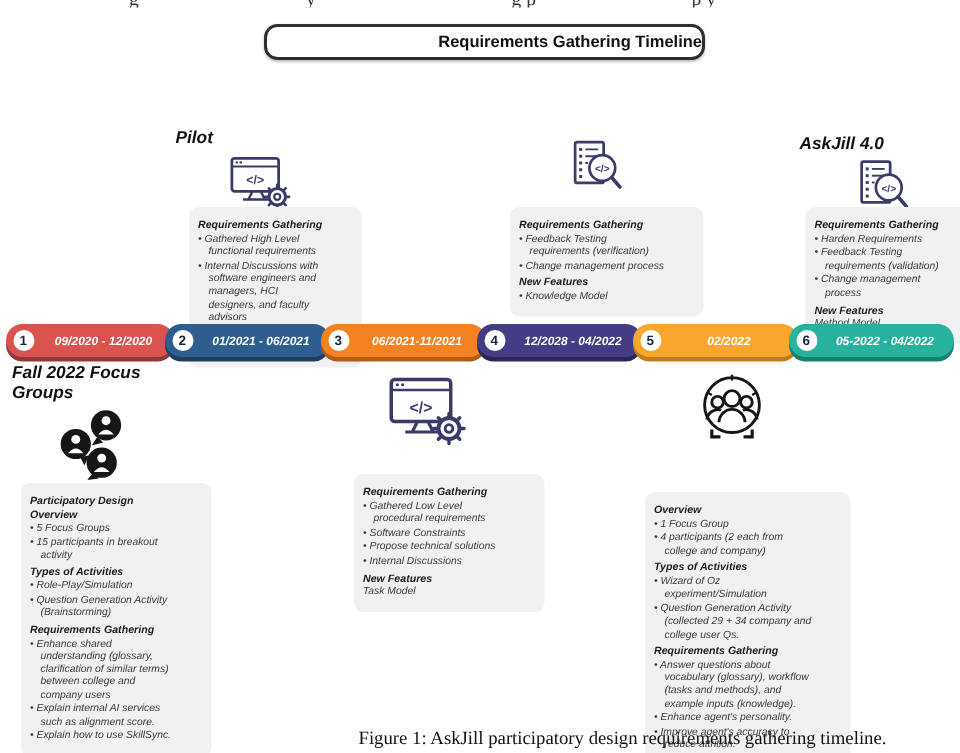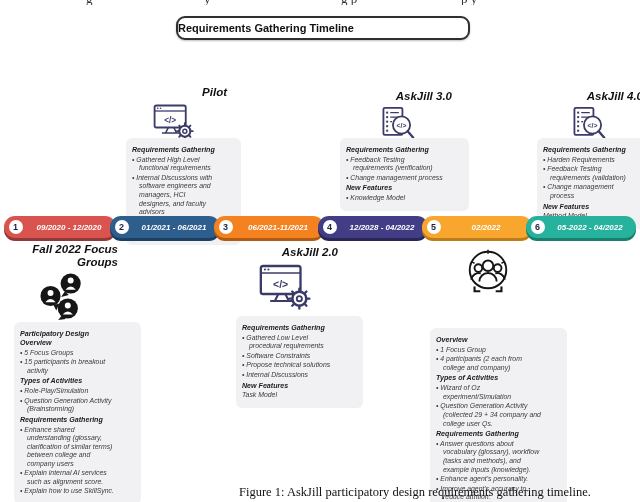--- a/index.html
+++ b/index.html
@@ -5,25 +5,25 @@
   html,body{margin:0;padding:0;background:#fff;}
   .canvas{position:relative;width:640px;height:502px;background:#fff;overflow:hidden;
           font-family:"Liberation Sans",sans-serif;}
   
   .clip-top{position:absolute;left:0;top:0;width:640px;height:5px;overflow:hidden;}
   .clip-top span{position:absolute;top:-9px;font-family:"Liberation Serif",serif;
                  font-size:13px;color:#333;}
   
   .title-box{position:absolute;left:176px;top:16px;width:290px;height:20px;
              border:2px solid #2f2f2f;border-radius:9px;background:#fff;
-             display:flex;align-items:center;justify-content:flex-start;
+             display:flex;align-items:center;justify-content:flex-end;
              box-shadow:0 1px 2px rgba(0,0,0,.25);}
   .title-box span{font-size:11px;font-weight:bold;color:#111;}
   
-  .ms{position:absolute;text-align:right;}
+  .ms{position:absolute;text-align:left;}
   .ms-title{font-size:11.5px;font-weight:bold;font-style:italic;color:#111;
             white-space:pre-line;line-height:1.15;}
   .ms-icon{display:flex;justify-content:center;margin-top:3px;}
   
   .ms-box{position:absolute;background:#f1f1f3;border-radius:6px;padding:6px 23px 7px 6px;
           font-style:italic;color:#3a3a3a;font-size:6.9px;line-height:1.24;text-align:left;}
   .sec-h{font-weight:bold;color:#1a1a1a;font-size:7.1px;margin:2px 0 1px 0;}
   .ms-box ul{margin:0;padding:0;list-style:none;}
   .ms-box li{padding-left:7px;text-indent:-7px;margin:0 0 1px 0;}
   .ms-box li.b::before{content:"• ";}
@@ -82,21 +82,20 @@
       <li class="b">Gathered High Level functional requirements</li>
       <li class="b">Internal Discussions with software engineers and managers, HCI designers, and faculty advisors</li>
     </ul>
     <div class="sec-h">New Features</div>
     <ul>
       <li class="b">Glossary Assistance</li>
     </ul>
   </div>
 
   <div class="ms" style="left:342px;top:90px;width:110px">
-    <div class="ms-title">AskJill 3.0</div>
     <div class="ms-icon">
       <svg width="40" height="38" viewBox="0 0 44 42" fill="none" stroke="#3b3b69" stroke-width="2">
         <rect x="7" y="2" width="21" height="30" rx="1.5" fill="#fff"></rect>
         <g stroke-width="1.4">
           <rect x="10" y="6.2" width="2.2" height="2.2" fill="#3b3b69" stroke="none"></rect>
             <line x1="14.5" y1="7.3" x2="24" y2="7.3"></line>
           <rect x="10" y="11.2" width="2.2" height="2.2" fill="#3b3b69" stroke="none"></rect>
             <line x1="14.5" y1="12.3" x2="24" y2="12.3"></line>
           <rect x="10" y="16.2" width="2.2" height="2.2" fill="#3b3b69" stroke="none"></rect>
             <line x1="14.5" y1="17.3" x2="16.5" y2="17.3"></line>
@@ -219,21 +218,20 @@
     </ul>
     <div class="sec-h">Requirements Gathering</div>
     <ul>
       <li class="b">Enhance shared understanding (glossary, clarification of similar terms) between college and company users</li>
       <li class="b">Explain internal AI services such as alignment score.</li>
       <li class="b">Explain how to use SkillSync.</li>
     </ul>
   </div>
 
   <div class="ms" style="left:228px;top:246px;width:110px">
-    <div class="ms-title">AskJill 2.0</div>
     <div class="ms-icon">
       <svg width="56" height="50" viewBox="0 0 48 42" fill="none" stroke="#3b3b69" stroke-width="2">
         <rect x="5" y="3" width="34" height="24" rx="2"></rect>
         <line x1="5" y1="9" x2="39" y2="9" stroke-width="1.4"></line>
         <circle cx="8.5" cy="6" r="0.9" fill="#3b3b69" stroke="none"></circle>
         <circle cx="11.5" cy="6" r="0.9" fill="#3b3b69" stroke="none"></circle>
         <text x="22" y="22" text-anchor="middle" font-size="9" font-weight="bold" fill="#3b3b69" stroke="none" font-family="Liberation Sans,sans-serif">&lt;/&gt;</text>
         <path d="M20 27 l-3 6 M26 27 l3 6 M13 33 h20" stroke-width="1.8"></path>
         <circle cx="38" cy="31" r="6" fill="#fff" stroke-width="2.2"></circle>
         <path d="M44.2 31 h2.4 M42.4 35.4 l1.7 1.7 M38 37.2 v2.4 M33.6 35.4 l-1.7 1.7 M31.8 31 h-2.4 M33.6 26.6 l-1.7 -1.7 M38 24.8 v-2.4 M42.4 26.6 l1.7 -1.7" stroke-width="2" stroke-linecap="round"></path>

